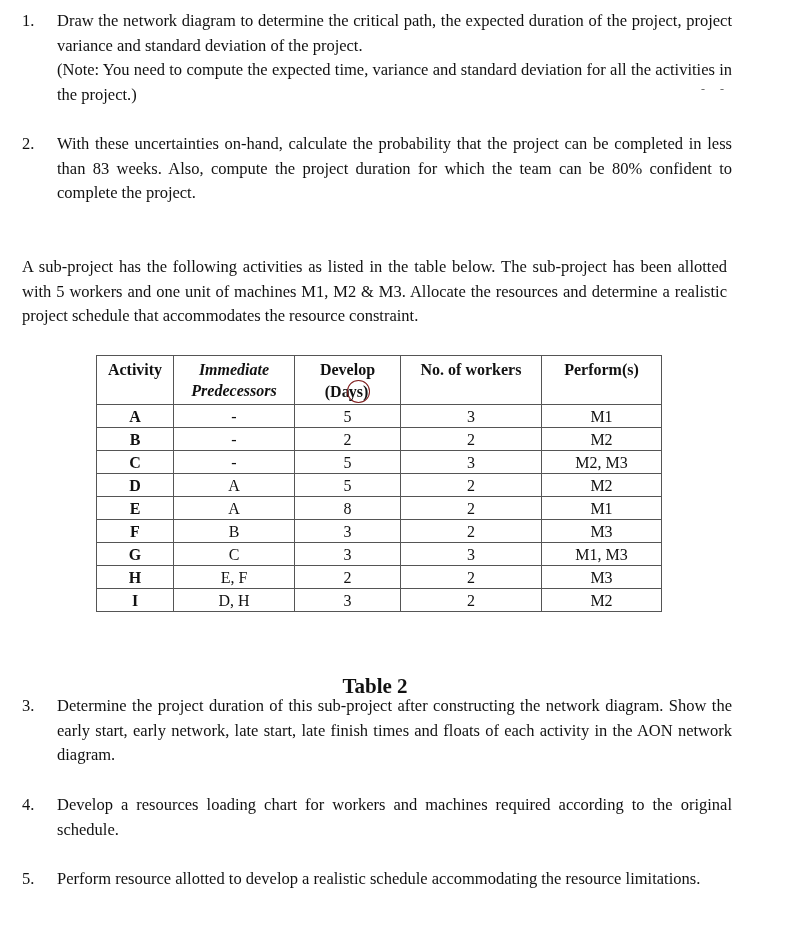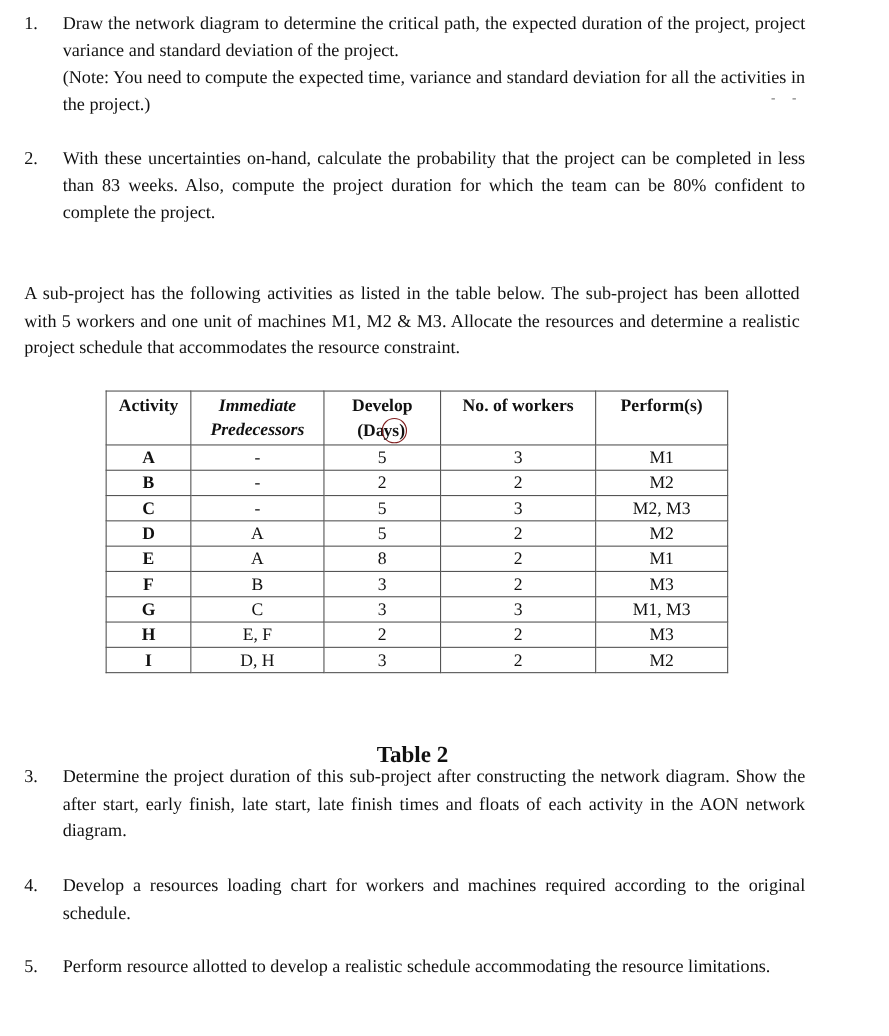--- a/index.html
+++ b/index.html
@@ -141,21 +141,21 @@
       <td>2</td>
       <td>M2</td>
     </tr>
   </tbody>
 </table>
 
 <div class="caption">Table 2</div>
 
 <div class="q" style="top:694px;">
   <span class="num">3.</span>
-  <span class="txt">Determine the project duration of this sub-project after constructing the network diagram. Show the after start, early finish, late start, late finish times and floats of each activity in the AON network diagram.</span>
+  <span class="txt">Determine the project duration of this sub-project after constructing the network diagram. Show the early start, early network, late start, late finish times and floats of each activity in the AON network diagram.</span>
 </div>
 
 <div class="q" style="top:793px;">
   <span class="num">4.</span>
   <span class="txt">Develop a resources loading chart for workers and machines required according to the original schedule.</span>
 </div>
 
 <div class="q" style="top:867px;">
   <span class="num">5.</span>
   <span class="txt">Perform resource allotted to develop a realistic schedule accommodating the resource limitations.</span>

